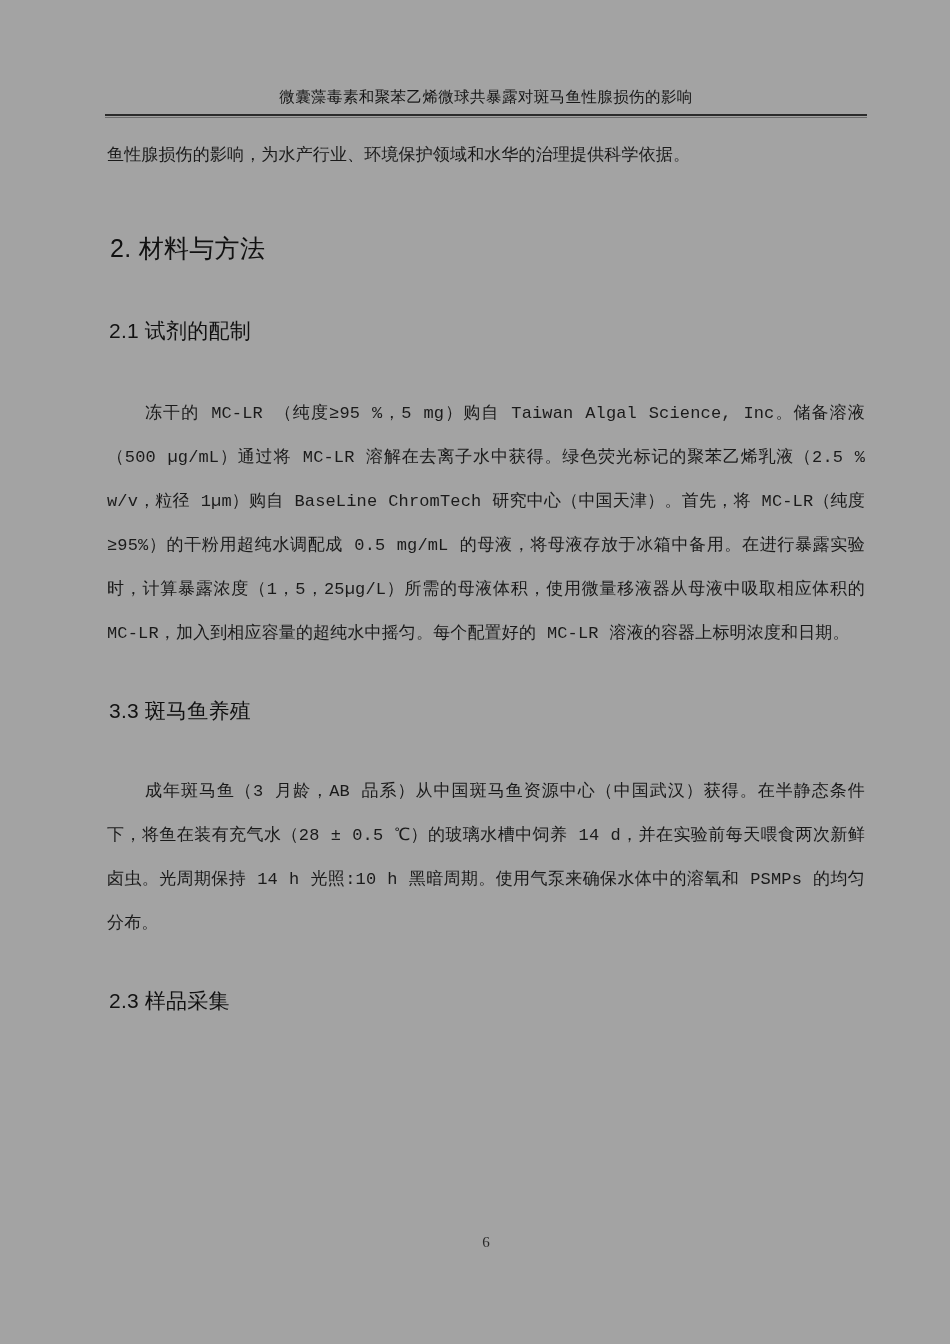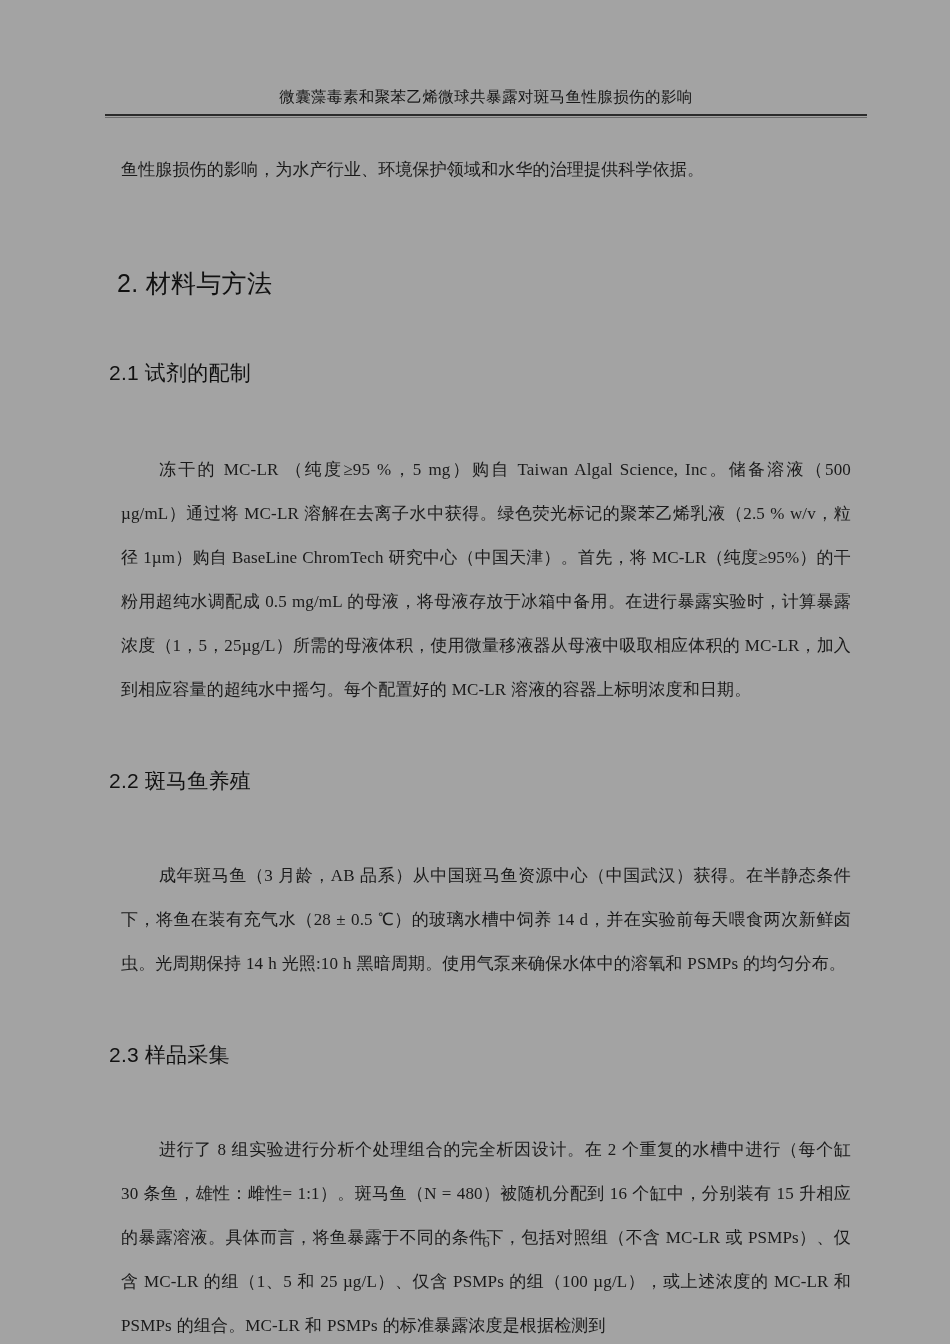--- a/index.html
+++ b/index.html
@@ -59,37 +59,37 @@
 
   
   .content {
     position: absolute;
     left: 105px;
     top: 132px;
     width: 762px;
   }
 
   p.body-text {
-    margin: 16px;
-    font-family: Liberation Serif, serif;
+    margin: 2px;
+    font-family: Liberation Mono, monospace;
     font-size: 17px;
     line-height: 44px;
     text-align: justify;
     text-justify: inter-character;
     text-align-last: left;
     color: #1a1a1a;
     letter-spacing: 0.15px;
     word-spacing: 0.5px;
   }
   p.indent {
     text-indent: 38px;
   }
 
   h2.section-heading {
-    margin: 12px;
+    margin: 5px;
     font-family: "Liberation Sans", "DejaVu Sans", sans-serif;
     font-size: 25px;
     font-weight: 400;
     line-height: 34px;
     letter-spacing: 0.3px;
     color: #111111;
   }
   h3.subsection-heading {
     margin: 4px;
     font-family: "Liberation Sans", "DejaVu Sans", sans-serif;
@@ -143,31 +143,30 @@
     <div class="sp-2"></div>
 
     <h3 class="subsection-heading">2.1 试剂的配制</h3>
 
     <div class="sp-3"></div>
 
     <p class="body-text indent">冻干的 MC-LR （纯度≥95 %，5 mg）购自 Taiwan Algal Science, Inc。储备溶液（500 µg/mL）通过将 MC-LR 溶解在去离子水中获得。绿色荧光标记的聚苯乙烯乳液（2.5 % w/v，粒径 1µm）购自 BaseLine ChromTech 研究中心（中国天津）。首先，将 MC-LR（纯度≥95%）的干粉用超纯水调配成 0.5 mg/mL 的母液，将母液存放于冰箱中备用。在进行暴露实验时，计算暴露浓度（1，5，25µg/L）所需的母液体积，使用微量移液器从母液中吸取相应体积的 MC-LR，加入到相应容量的超纯水中摇匀。每个配置好的 MC-LR 溶液的容器上标明浓度和日期。</p>
 
     <div class="sp-4"></div>
 
-    <h3 class="subsection-heading">2.2 斑马鱼养殖</h3>
+    <h3 class="subsection-heading">3.3 斑马鱼养殖</h3>
 
     <div class="sp-5"></div>
 
     <p class="body-text indent">成年斑马鱼（3 月龄，AB 品系）从中国斑马鱼资源中心（中国武汉）获得。在半静态条件下，将鱼在装有充气水（28 ± 0.5 ℃）的玻璃水槽中饲养 14 d，并在实验前每天喂食两次新鲜卤虫。光周期保持 14 h 光照:10 h 黑暗周期。使用气泵来确保水体中的溶氧和 PSMPs 的均匀分布。</p>
 
     <div class="sp-6"></div>
 
     <h3 class="subsection-heading">2.3 样品采集</h3>
 
     <div class="sp-7"></div>
 
-    <p class="body-text indent">进行了 8 组实验进行分析个处理组合的完全析因设计。在 2 个重复的水槽中进行（每个缸 30 条鱼，雄性：雌性= 1:1）。斑马鱼（N = 480）被随机分配到 16 个缸中，分别装有 15 升相应的暴露溶液。具体而言，将鱼暴露于不同的条件下，包括对照组（不含 MC-LR 或 PSMPs）、仅含 MC-LR 的组（1、5 和 25 µg/L）、仅含 PSMPs 的组（100 µg/L），或上述浓度的 MC-LR 和 PSMPs 的组合。MC-LR 和 PSMPs 的标准暴露浓度是根据检测到</p>
 
   </div>
 
   <div class="page-number">6</div>
 
 </div>
 
 </body></html>

